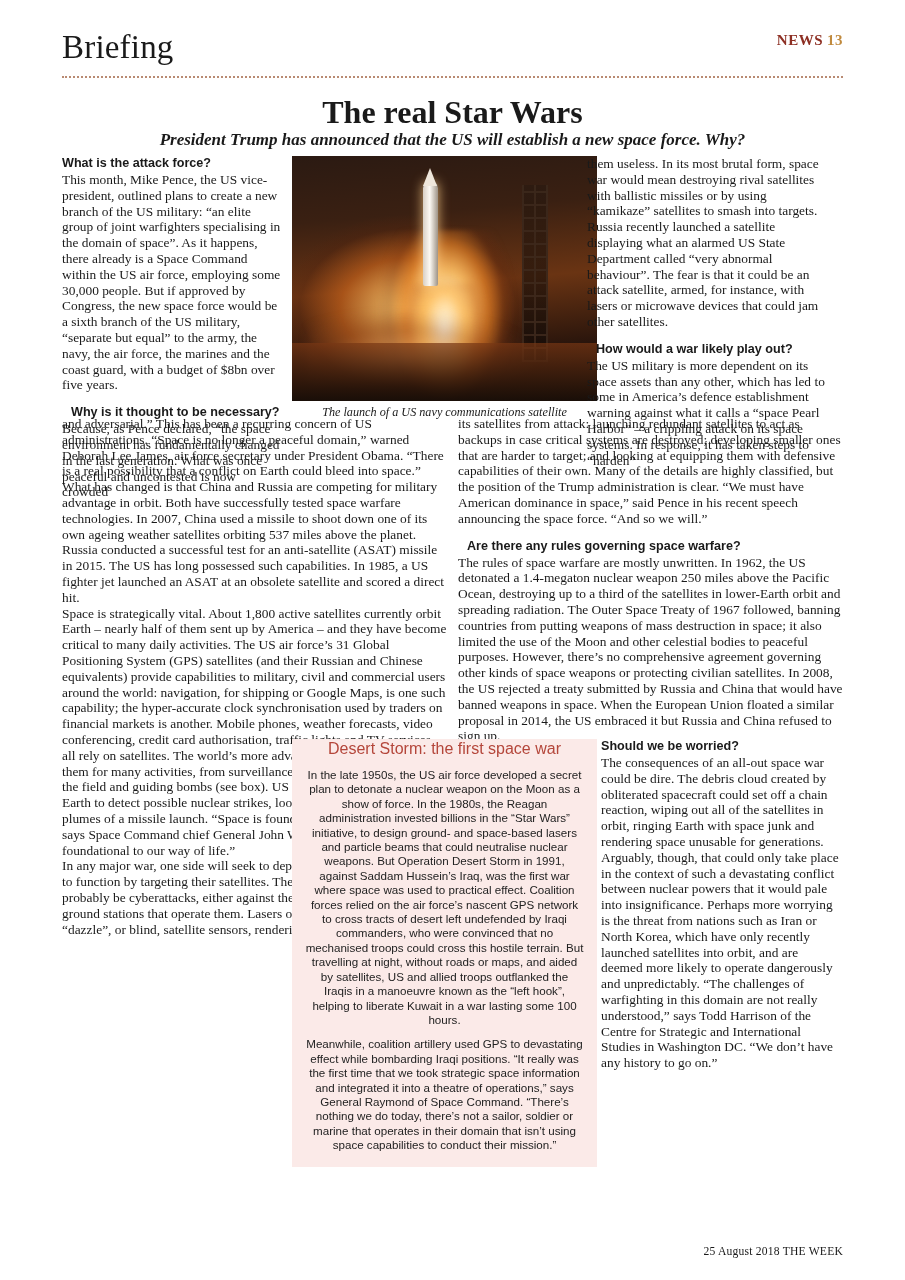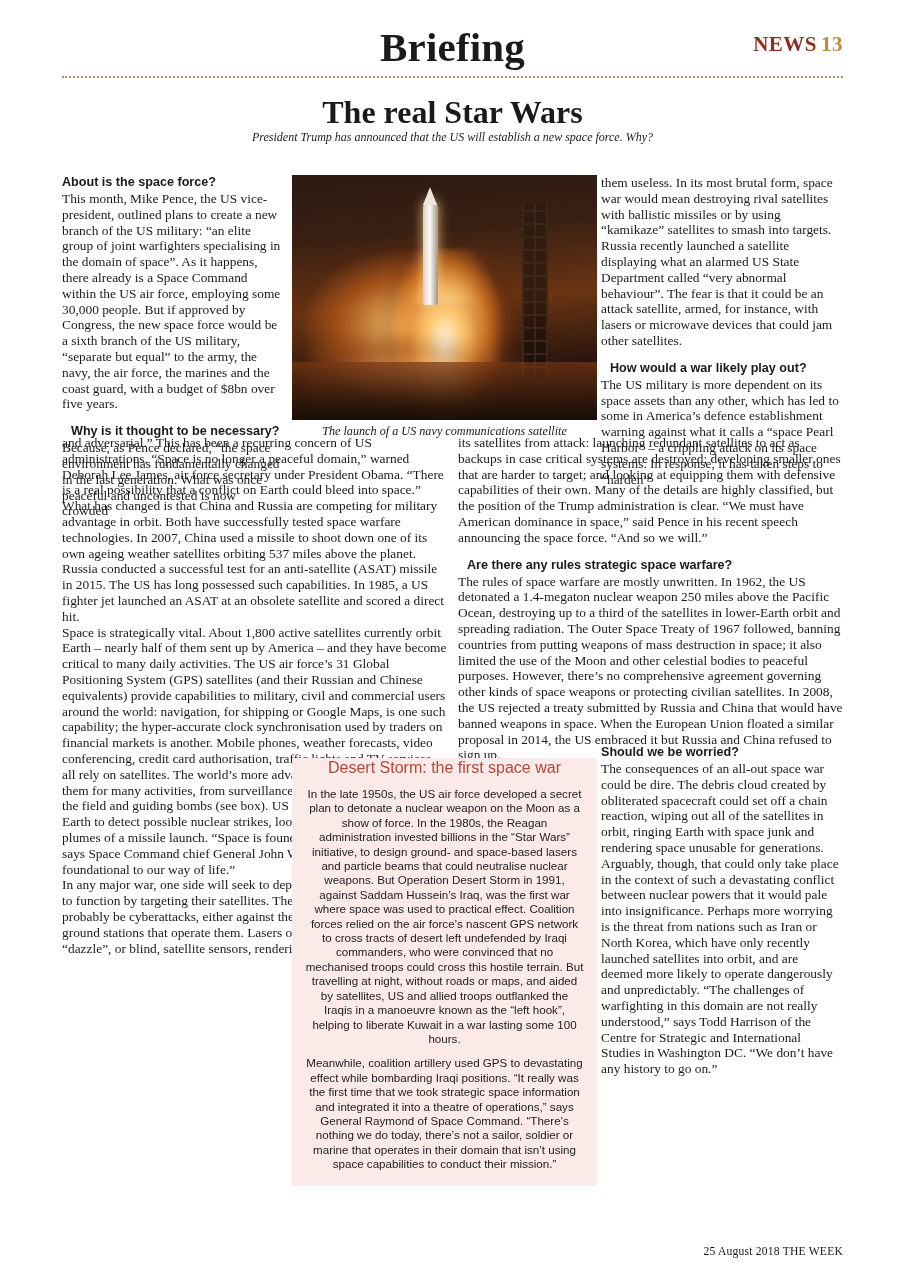--- a/index.html
+++ b/index.html
@@ -22,31 +22,30 @@
     padding: 26px 62px 0 62px;
     position: relative;
   }
 
   
   .masthead {
     position: relative;
     height: 48px;
   }
   .masthead-title {
-    text-align: center;
-    font-size: 41px;
-    font-weight: bold;
+    font-size: 33px;
+    font-weight: normal;
     letter-spacing: 0.2px;
     line-height: 42px;
   }
   .masthead-right {
     position: absolute;
     right: 0;
     top: 6px;
-    font-size: 21px;
+    font-size: 15px;
     letter-spacing: 0.5px;
   }
   .masthead-right .news-word {
     color: #8d2f23;
     font-weight: bold;
     font-family: "Liberation Serif", serif;
   }
   .masthead-right .page-num {
     color: #c08a3e;
     font-weight: bold;
@@ -62,39 +61,40 @@
   
   .headline {
     text-align: center;
     font-size: 32px;
     font-weight: bold;
     line-height: 36px;
   }
   .standfirst {
     text-align: center;
     font-style: italic;
-    font-size: 12px;
-    margin-bottom: 30px;
+    font-size: 17px;
+    margin-bottom: 6px;
+    font-weight: bold;
   }
 
   
   .columns {
     position: relative;
     font-size: 13.4px;
     line-height: 15.8px;
   }
   .col-left {
     position: absolute;
     left: 0;
     top: 0;
     width: 222px;
   }
   .col-right {
     position: absolute;
-    right: 0;
+    right: 14px;
     top: 0;
     width: 242px;
   }
   .figure {
     position: absolute;
     left: 230px;
     top: 0;
     width: 305px;
   }
   .figure-img {
@@ -266,21 +266,21 @@
     </div>
   </div>
   <div class="rule-dotted"></div>
 
   <div class="headline">The real Star Wars</div>
   <div class="standfirst">President Trump has announced that the US will establish a new space force. Why?</div>
 
   <div class="columns">
 
     <div class="col-left">
-      <h3 class="sub">About is the space force?</h3>
+      <h3 class="sub">What is the attack force?</h3>
       <p class="para">This month, Mike Pence, the US vice-president, outlined plans to create a new branch of the US military: “an elite group of joint warfighters specialising in the domain of space”. As it happens, there already is a Space Command within the US air force, employing some 30,000 people. But if approved by Congress, the new space force would be a sixth branch of the US military, “separate but equal” to the army, the navy, the air force, the marines and the coast guard, with a budget of $8bn over five years.</p>
       <h3 class="sub spaced">Why is it thought to be necessary?</h3>
       <p class="para">Because, as Pence declared, “the space environment has fundamentally changed in the last generation. What was once peaceful and uncontested is now crowded</p>
     </div>
 
     <div class="figure">
       <div class="figure-img">
         <div class="rocket-scene">
           <div class="sky"></div>
           <div class="tower"></div>
@@ -302,32 +302,32 @@
     </div>
 
     <div class="full-flow">
       <div class="flow-left">
         <p class="para">and adversarial.” This has been a recurring concern of US administrations. “Space is no longer a peaceful domain,” warned Deborah Lee James, air force secretary under President Obama. “There is a real possibility that a conflict on Earth could bleed into space.” What has changed is that China and Russia are competing for military advantage in orbit. Both have successfully tested space warfare technologies. In 2007, China used a missile to shoot down one of its own ageing weather satellites orbiting 537 miles above the planet. Russia conducted a successful test for an anti-satellite (ASAT) missile in 2015. The US has long possessed such capabilities. In 1985, a US fighter jet launched an ASAT at an obsolete satellite and scored a direct hit.</p>
         <p class="para">Space is strategically vital. About 1,800 active satellites currently orbit Earth – nearly half of them sent up by America – and they have become critical to many daily activities. The US air force’s 31 Global Positioning System (GPS) satellites (and their Russian and Chinese equivalents) provide capabilities to military, civil and commercial users around the world: navigation, for shipping or Google Maps, is one such capability; the hyper-accurate clock synchronisation used by traders on financial markets is another. Mobile phones, weather forecasts, video conferencing, credit card authorisation, traffic lights and TV services all rely on satellites. The world’s more advanced armed forces rely on them for many activities, from surveillance to coordinating troops in the field and guiding bombs (see box). US satellites constantly scan Earth to detect possible nuclear strikes, looking for the distinctive plumes of a missile launch. “Space is foundational to our way of war,” says Space Command chief General John W. Raymond, “and it’s foundational to our way of life.”</p>
         <p class="para">In any major war, one side will seek to deprive the other of their ability to function by targeting their satellites. The first offensive would probably be cyberattacks, either against the satellites themselves or the ground stations that operate them. Lasers on Earth could also be used to “dazzle”, or blind, satellite sensors, rendering</p>
       </div>
       <div class="flow-right">
         <p class="para">its satellites from attack: launching redundant satellites to act as backups in case critical systems are destroyed; developing smaller ones that are harder to target; and looking at equipping them with defensive capabilities of their own. Many of the details are highly classified, but the position of the Trump administration is clear. “We must have American dominance in space,” said Pence in his recent speech announcing the space force. “And so we will.”</p>
-        <h3 class="sub spaced">Are there any rules strategic space warfare?</h3>
+        <h3 class="sub spaced">Are there any rules governing space warfare?</h3>
         <p class="para">The rules of space warfare are mostly unwritten. In 1962, the US detonated a 1.4-megaton nuclear weapon 250 miles above the Pacific Ocean, destroying up to a third of the satellites in lower-Earth orbit and spreading radiation. The Outer Space Treaty of 1967 followed, banning countries from putting weapons of mass destruction in space; it also limited the use of the Moon and other celestial bodies to peaceful purposes. However, there’s no comprehensive agreement governing other kinds of space weapons or protecting civilian satellites. In 2008, the US rejected a treaty submitted by Russia and China that would have banned weapons in space. When the European Union floated a similar proposal in 2014, the US embraced it but Russia and China refused to sign up.</p>
       </div>
     </div>
 
     <div class="boxout" style="top: 583px;">
       <div class="boxout-title">Desert Storm: the first space war</div>
       <p>In the late 1950s, the US air force developed a secret plan to detonate a nuclear weapon on the Moon as a show of force. In the 1980s, the Reagan administration invested billions in the “Star Wars” initiative, to design ground- and space-based lasers and particle beams that could neutralise nuclear weapons. But Operation Desert Storm in 1991, against Saddam Hussein’s Iraq, was the first war where space was used to practical effect. Coalition forces relied on the air force’s nascent GPS network to cross tracts of desert left undefended by Iraqi commanders, who were convinced that no mechanised troops could cross this hostile terrain. But travelling at night, without roads or maps, and aided by satellites, US and allied troops outflanked the Iraqis in a manoeuvre known as the “left hook”, helping to liberate Kuwait in a war lasting some 100 hours.</p>
       <p>Meanwhile, coalition artillery used GPS to devastating effect while bombarding Iraqi positions. “It really was the first time that we took strategic space information and integrated it into a theatre of operations,” says General Raymond of Space Command. “There’s nothing we do today, there’s not a sailor, soldier or marine that operates in their domain that isn’t using space capabilities to conduct their mission.”</p>
     </div>
 
-    <div style="position:absolute; right:0; top:570px; width:242px;margin-left:36px;">
+    <div style="position:absolute; right:0; top:583px; width:242px;margin-left:36px;">
       <h3 class="sub">Should we be worried?</h3>
       <p class="para">The consequences of an all-out space war could be dire. The debris cloud created by obliterated spacecraft could set off a chain reaction, wiping out all of the satellites in orbit, ringing Earth with space junk and rendering space unusable for generations. Arguably, though, that could only take place in the context of such a devastating conflict between nuclear powers that it would pale into insignificance. Perhaps more worrying is the threat from nations such as Iran or North Korea, which have only recently launched satellites into orbit, and are deemed more likely to operate dangerously and unpredictably. “The challenges of warfighting in this domain are not really understood,” says Todd Harrison of the Centre for Strategic and International Studies in Washington DC. “We don’t have any history to go on.”</p>
     </div>
 
   </div>
 
   <div class="footer">25 August 2018  THE WEEK</div>
 </div>
 
 </body></html>

